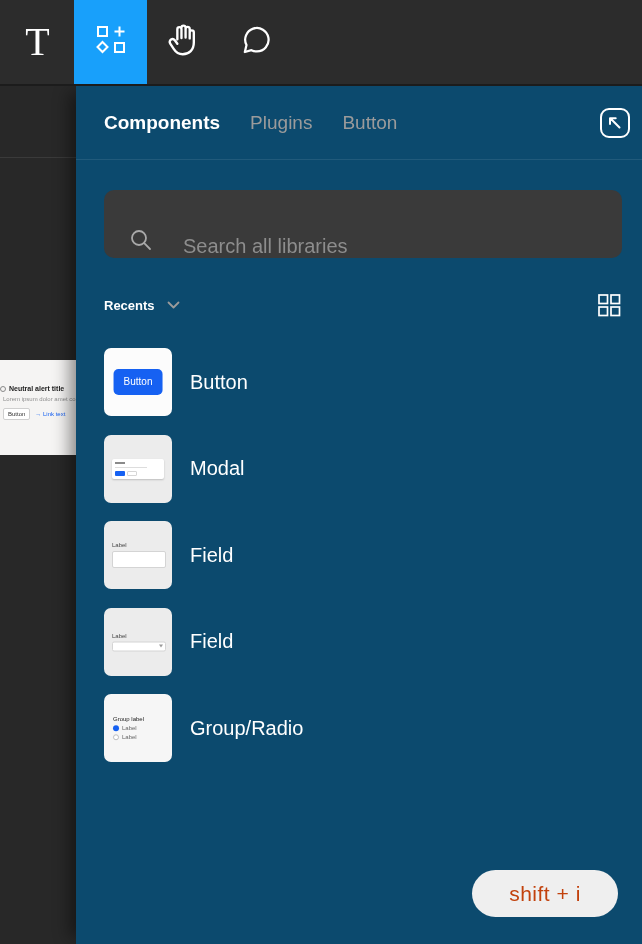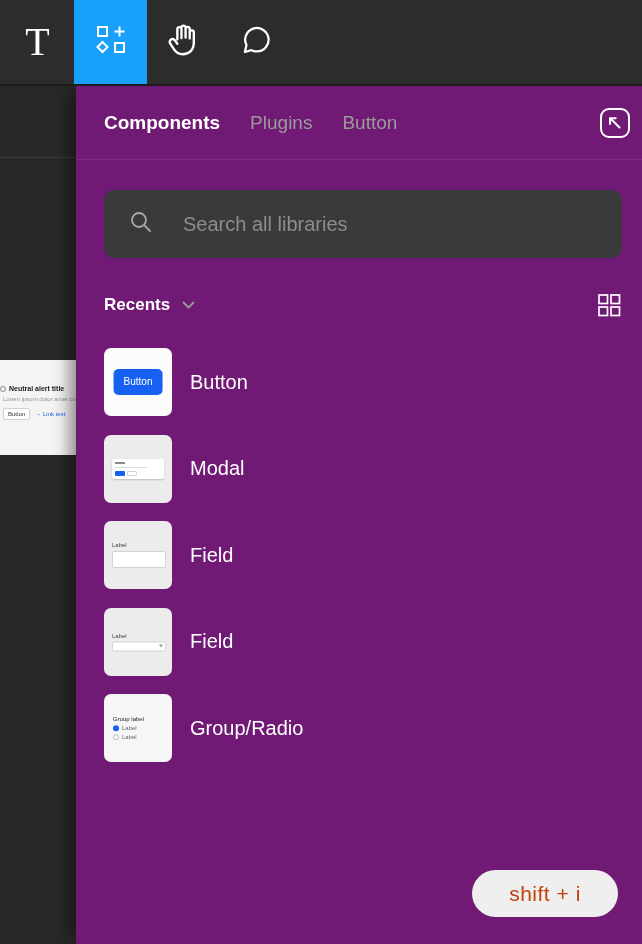--- a/index.html
+++ b/index.html
@@ -22,35 +22,35 @@
   .canvas-card{position:absolute;left:0;top:274px;width:76px;height:95px;background:#F5F4F3;padding:25px 0 0 3px;overflow:hidden;}
   .cc-title-row{display:flex;align-items:center;gap:3px;}
   .cc-icon{width:6px;height:6px;border:1px solid #8a8a8a;border-radius:50%;flex:none;margin-left:-3px;}
   .cc-title{font-size:7px;font-weight:700;color:#222;white-space:nowrap;}
   .cc-body{font-size:6px;color:#8f8f8f;white-space:nowrap;margin-top:4px;}
   .cc-actions{display:flex;gap:5px;margin-top:6px;align-items:center;}
   .cc-btn{font-size:6px;color:#333;background:#fff;border:1px solid #cfcfcf;border-radius:2px;padding:2px 4px;white-space:nowrap;}
   .cc-link{font-size:6px;color:var(--primary-blue);white-space:nowrap;}
 
   
-  .panel{position:absolute;left:76px;top:86px;width:566px;height:858px;background:#701a75;box-shadow:-12px 0 16px -6px rgba(0,0,0,0.45);}
+  .panel{position:absolute;left:76px;top:86px;width:566px;height:858px;background:#0c4a6e;box-shadow:-12px 0 16px -6px rgba(0,0,0,0.45);}
 
   .tabs-row{position:absolute;left:0;top:0;right:0;height:74px;display:flex;align-items:center;gap:30px;padding:0 11px 0 28px;border-bottom:1px solid rgba(255,255,255,0.09);}
   .tab{font-size:19px;color:#9B9B9B;cursor:pointer;white-space:nowrap;}
   .tab.active{color:#FFFFFF;font-weight:700;}
   .tabs-spacer{flex:1;}
   .open-btn{width:32px;height:32px;display:flex;align-items:center;justify-content:center;cursor:pointer;}
 
-  .search-box{position:absolute;left:28px;top:104px;width:518px;height:68px;background:#3A3A3A;border-radius:10px;display:flex;align-items:center;padding:0 26px 0 24px;gap:28px;}
+  .search-box{position:absolute;left:28px;top:104px;width:518px;height:68px;background:#3A3A3A;border-radius:10px;display:flex;align-items:flex-end;padding:0 26px 0 24px;gap:28px;}
   .search-box input{flex:1;background:transparent;border:none;outline:none;font-family:inherit;font-size:20px;color:#FFFFFF;}
   .search-box input::placeholder{color:#8D8D8D;}
 
   .recents-row{position:absolute;left:28px;top:204px;right:20px;height:30px;display:flex;align-items:center;}
   .recents-toggle{display:flex;align-items:center;gap:11px;cursor:pointer;}
-  .recents-title{font-size:17px;font-weight:700;color:#FFFFFF;}
+  .recents-title{font-size:13px;font-weight:700;color:#FFFFFF;}
   .grid-view-btn{margin-left:auto;width:26px;height:26px;display:flex;align-items:center;justify-content:center;cursor:pointer;}
 
   .list{position:absolute;left:28px;top:262px;right:0;display:flex;flex-direction:column;gap:18.5px;}
   .row{display:flex;align-items:center;gap:18px;height:68px;cursor:pointer;}
   .row-label{font-size:20px;color:#FFFFFF;white-space:nowrap;}
 
   .thumb{width:68px;height:68px;border-radius:7px;background:#ECECEC;flex:none;position:relative;overflow:hidden;}
   .thumb.white{background:#FCFCFC;}
   .thumb.lightest{background:#F6F6F6;}
 

